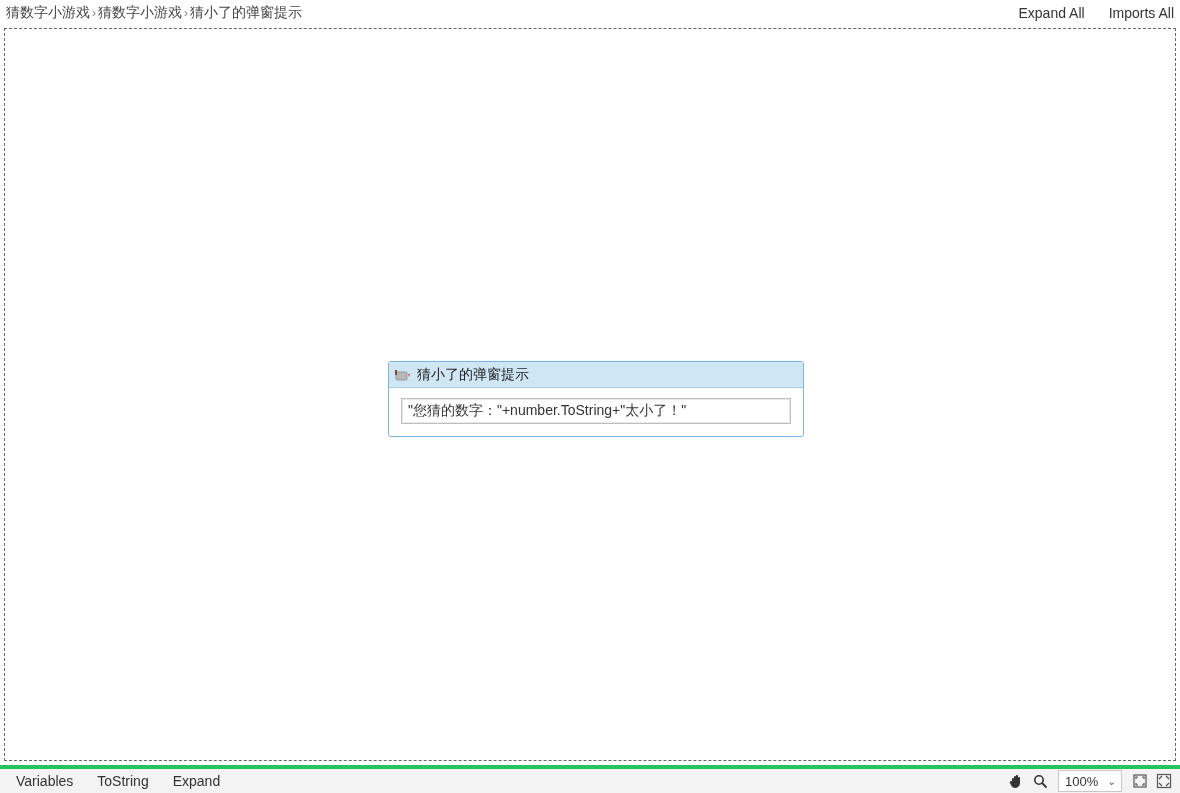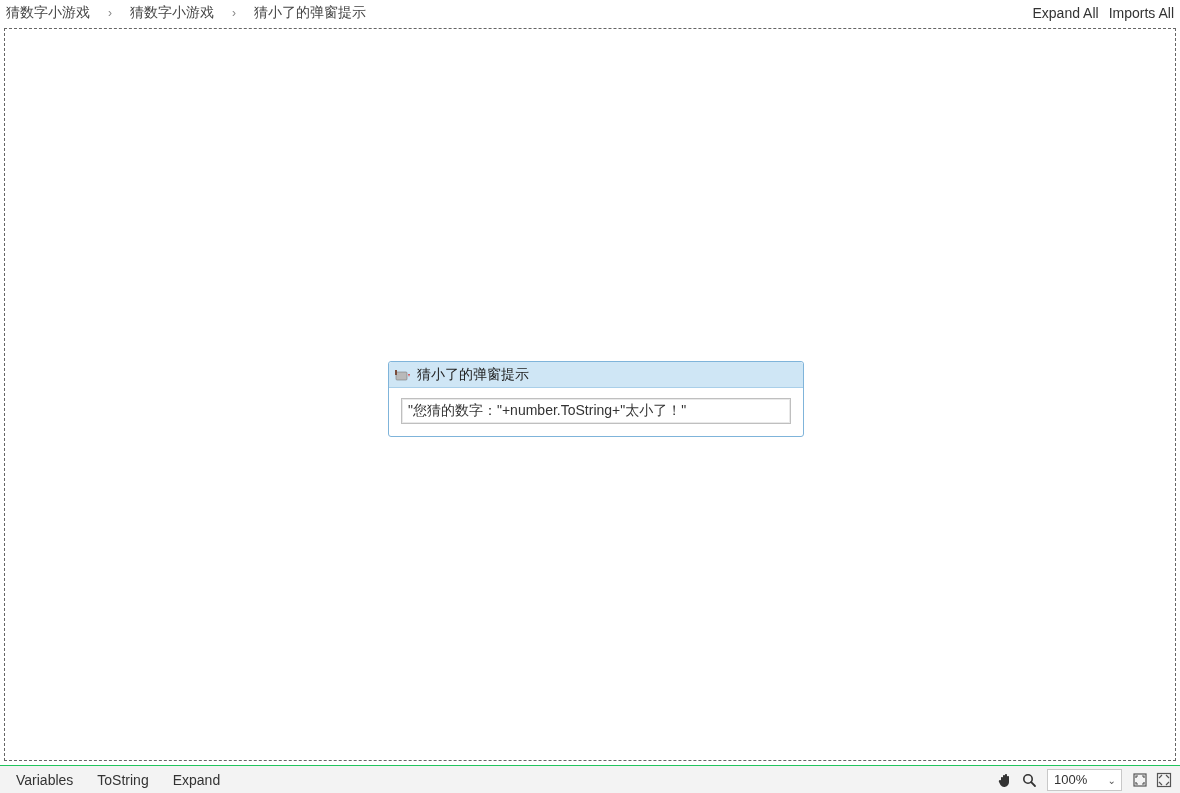--- a/index.html
+++ b/index.html
@@ -24,32 +24,32 @@
     display: flex;
     align-items: center;
     padding: 0 6px;
     background: #fff;
     font-size: 14px;
     color: #444;
   }
   .breadcrumbs {
     display: flex;
     align-items: center;
-    gap: 18px;
+    gap: 2px;
   }
   .crumb {
     cursor: pointer;
   }
   .crumb-sep {
     color: #888;
     font-size: 12px;
   }
   .topbar-spacer { flex: 1; }
   .topbar-action {
-    margin-left: 10px;
+    margin-left: 24px;
     cursor: pointer;
     color: #333;
     text-align: center;
   }
   
   .canvas-area {
     flex: 1;
     margin: 2px 4px 4px 4px;
     border: 1px dashed #666;
     background: #fff;
@@ -96,21 +96,21 @@
     box-shadow: inset 0 0 0 1px #e9e9e9;
   }
   .msgbox-icon {
     width: 16px; height: 12px; position: relative;
   }
   .msgbox-icon svg { display:block; }
   
   .bottombar {
     height: 28px;
     background: #f3f3f3;
-    border-top: 1px solid #22c55e;
+    border-top: 4px solid #22c55e;
     display: flex;
     align-items: center;
     padding: 0 4px;
     font-size: 14px;
     color: #333;
   }
   .bb-tab {
     padding: 0 12px;
     cursor: pointer;
   }
@@ -121,21 +121,21 @@
     cursor: pointer;
     margin: 0 2px;
     color: #444;
   }
   .zoom-group {
     display: flex;
     align-items: center;
     margin: 0 6px;
   }
   .zoom-select {
-    width: 75px;
+    width: 64px;
     height: 22px;
     border: 1px solid #c8c8c8;
     background: #fff;
     display: flex;
     align-items: center;
     padding: 0 6px;
     font-size: 13px;
     cursor: pointer;
     position: relative;
   }

